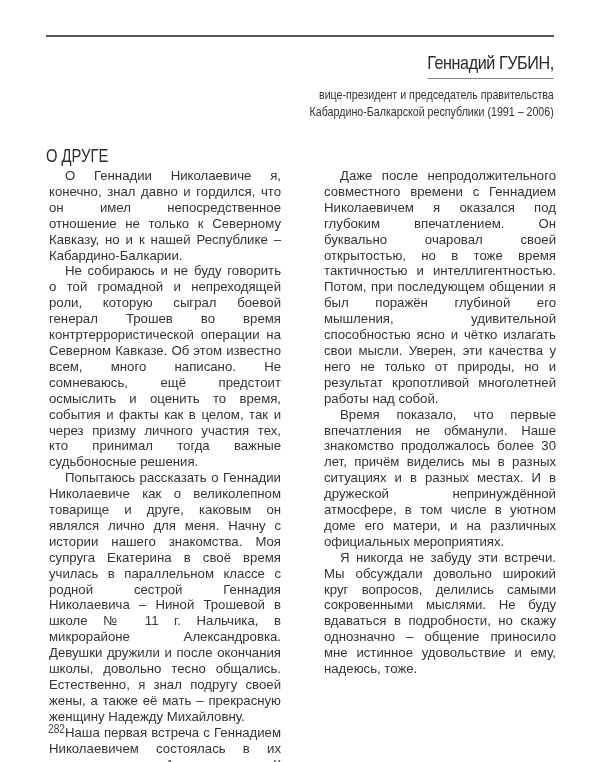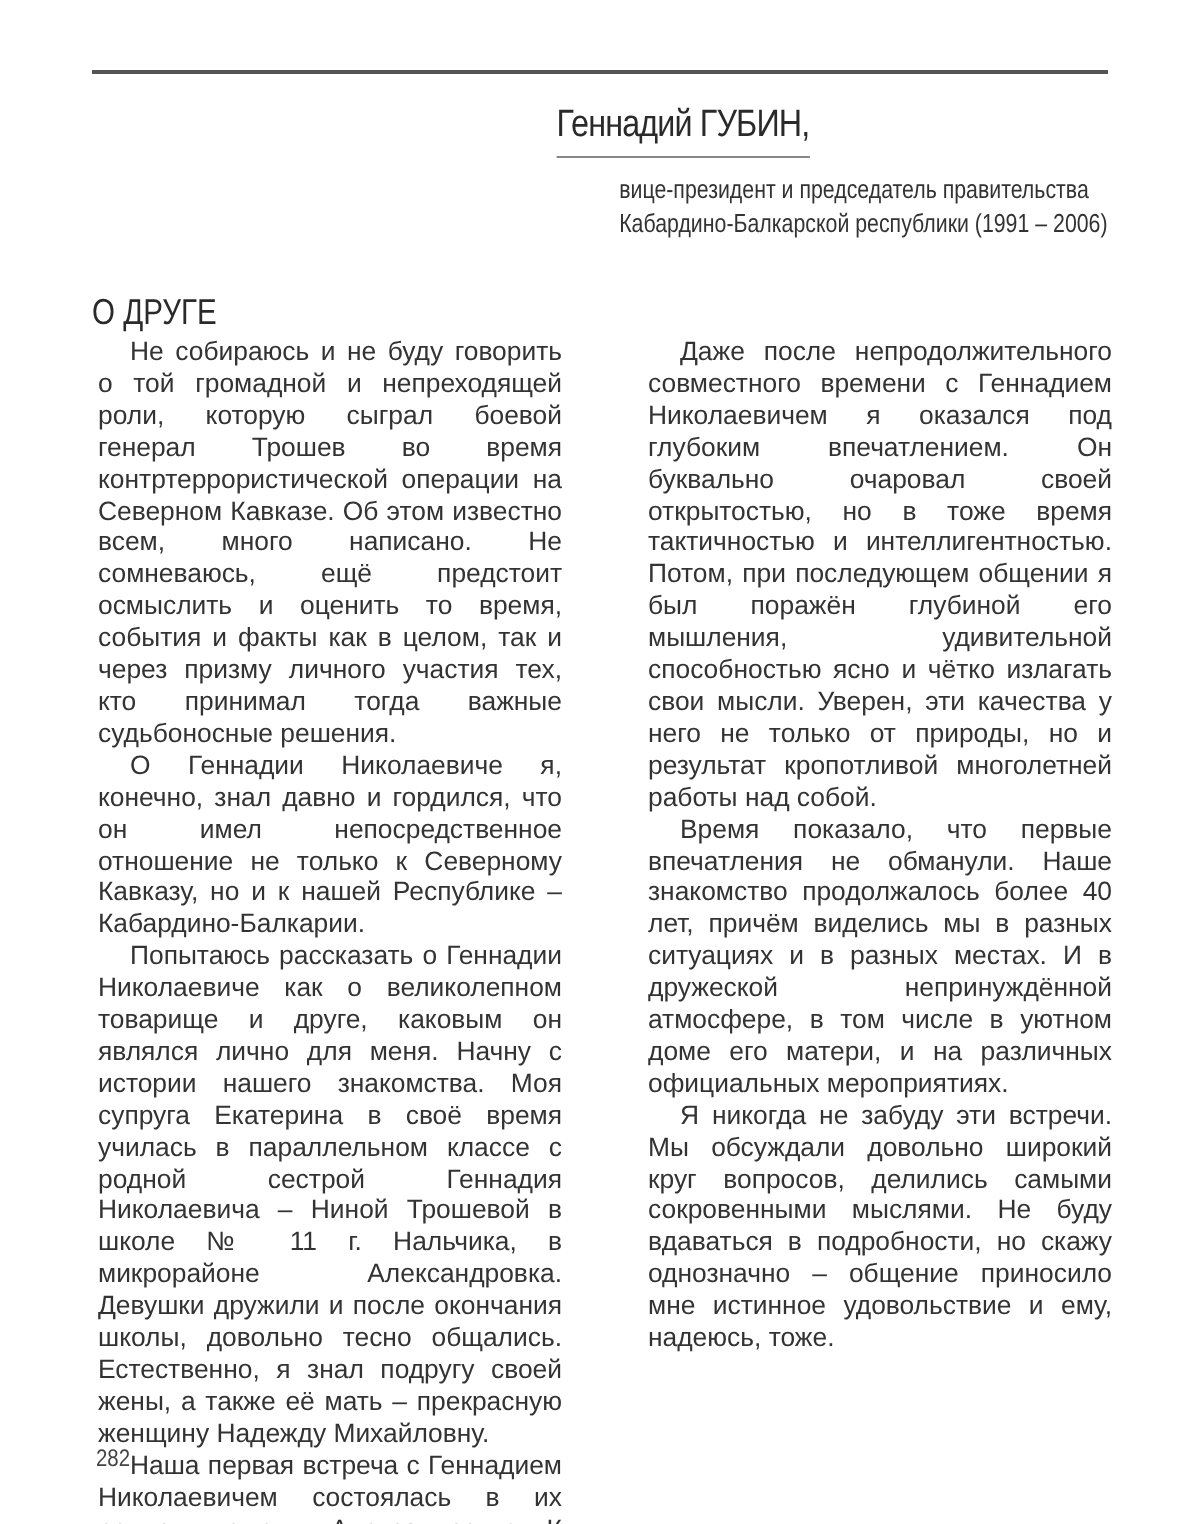--- a/index.html
+++ b/index.html
@@ -4,21 +4,21 @@
 <style>
   html, body { margin: 0; padding: 0; }
   body {
     width: 600px; height: 762px; background: #ffffff; position: relative; overflow: hidden;
     color: #2b2b2b;
   }
   .top-rule {
     position: absolute; left: 46px; top: 35px; width: 508px; height: 2px; background: #555;
   }
   .author-block {
-    position: absolute; right: 46px; top: 52px; 
+    position: absolute; right: 46px; top: 52px; text-align: right;
     font-family: "Liberation Sans", sans-serif;
   }
   .author-name {
     font-size: 19px; letter-spacing: -0.5px; transform: scaleX(0.85); transform-origin: right;
     color: #2a2a2a; display: inline-block; padding-bottom: 4px; border-bottom: 1px solid #888;
   }
   .author-role {
     font-size: 13px; line-height: 17px; color: #333; margin-top: 7px;
     transform: scaleX(0.82); transform-origin: right;
   }
@@ -49,26 +49,26 @@
   <div class="author-name">Геннадий ГУБИН,</div>
   <div class="author-role">
     <div>вице-президент и председатель правительства</div>
     <div>Кабардино-Балкарской республики (1991 – 2006)</div>
   </div>
 </div>
 
 <div class="title">О ДРУГЕ</div>
 
 <div class="col left">
+  <p>О Геннадии Николаевиче я, конечно, знал давно и гордился, что он имел непосредственное отношение не только к Северному Кавказу, но и к нашей Республике – Кабардино-Балкарии.</p>
   <p>Не собираюсь и не буду говорить о той громадной и непреходящей роли, которую сыграл боевой генерал Трошев во время контртеррористической операции на Северном Кавказе. Об этом известно всем, много написано. Не сомневаюсь, ещё предстоит осмыслить и оценить то время, события и факты как в целом, так и через призму личного участия тех, кто принимал тогда важные судьбоносные решения.</p>
-  <p>О Геннадии Николаевиче я, конечно, знал давно и гордился, что он имел непосредственное отношение не только к Северному Кавказу, но и к нашей Республике – Кабардино-Балкарии.</p>
   <p>Попытаюсь рассказать о Геннадии Николаевиче как о великолепном товарище и друге, каковым он являлся лично для меня. Начну с истории нашего знакомства. Моя супруга Екатерина в своё время училась в параллельном классе с родной сестрой Геннадия Николаевича – Ниной Трошевой в школе № 11 г. Нальчика, в микрорайоне Александровка. Девушки дружили и после окончания школы, довольно тесно общались. Естественно, я знал подругу своей жены, а также её мать – прекрасную женщину Надежду Михайловну.</p>
   <p>Наша первая встреча с Геннадием Николаевичем состоялась в их родном доме в Александровке. К тому времени я занимал должность Вице-Президента Кабардино-Балкарской Республики,</p>
 </div>
 
 <div class="col right">
   <p>Даже после непродолжительного совместного времени с Геннадием Николаевичем я оказался под глубоким впечатлением. Он буквально очаровал своей открытостью, но в тоже время тактичностью и интеллигентностью. Потом, при последующем общении я был поражён глубиной его мышления, удивительной способностью ясно и чётко излагать свои мысли. Уверен, эти качества у него не только от природы, но и результат кропотливой многолетней работы над собой.</p>
-  <p>Время показало, что первые впечатления не обманули. Наше знакомство продолжалось более 40 лет, причём виделись мы в разных ситуациях и в разных местах. И в дружеской непринуждённой атмосфере, в том числе в уютном доме его матери, и на различных официальных мероприятиях.</p>
+  <p>Время показало, что первые впечатления не обманули. Наше знакомство продолжалось более 30 лет, причём виделись мы в разных ситуациях и в разных местах. И в дружеской непринуждённой атмосфере, в том числе в уютном доме его матери, и на различных официальных мероприятиях.</p>
   <p>Я никогда не забуду эти встречи. Мы обсуждали довольно широкий круг вопросов, делились самыми сокровенными мыслями. Не буду вдаваться в подробности, но скажу однозначно – общение приносило мне истинное удовольствие и ему, надеюсь, тоже.</p>
 
 </div>
 
 <div class="page-number">282</div>
 
 </body></html>

